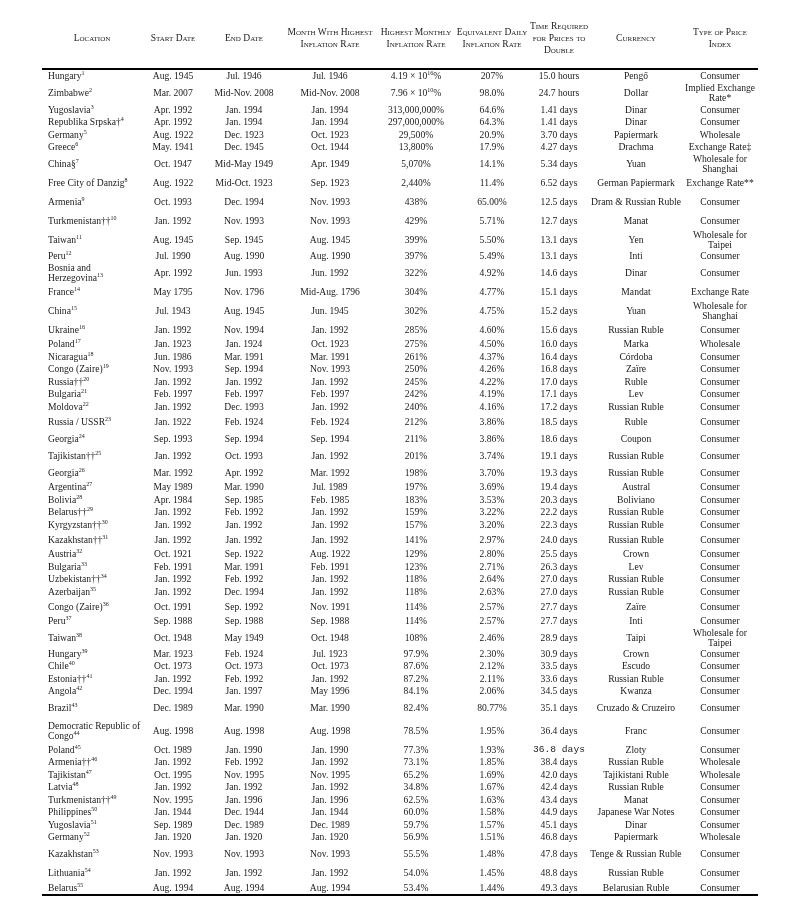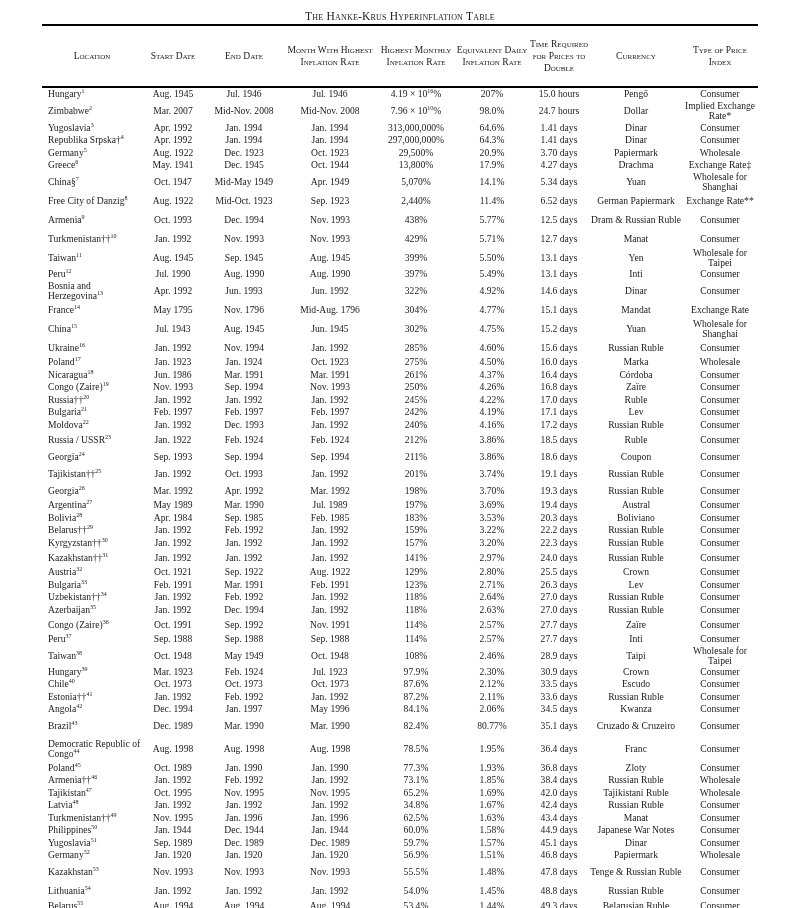--- a/index.html
+++ b/index.html
@@ -14,21 +14,20 @@
              border-bottom: 2.5px solid #000; }
   tbody td { font-size: 9.6px; line-height: 10px; text-align: center; vertical-align: middle; padding: 0; }
   tbody td.loc { text-align: left; padding-left: 6px; }
   sup { font-size: 6px; line-height: 0; vertical-align: 4px; }
   tbody tr:last-child td { border-bottom: 2.5px solid #000; height: 15px; }
 </style>
 </head>
 <body>
 
 <div class="page">
-  <div class="title">The Hanke-Krus Hyperinflation Table</div>
   <table>
     <colgroup>
       <col style="width:100px">
         <col style="width:62px">
         <col style="width:80px">
         <col style="width:92px">
       <col style="width:80px">
         <col style="width:72px">
         <col style="width:62px">
         <col style="width:92px">
@@ -135,21 +134,21 @@
           <td style="height: 17px;">6.52 days</td>
           <td style="height: 17px;">German Papiermark</td>
           <td style="height: 17px;">Exchange Rate**</td>
         </tr>
         <tr>
           <td class="loc" style="height: 21px;"><span>Armenia</span><sup>9</sup></td>
           <td style="height: 21px;">Oct. 1993</td>
           <td style="height: 21px;">Dec. 1994</td>
           <td style="height: 21px;">Nov. 1993</td>
           <td style="height: 21px;"><span>438%</span></td>
-          <td style="height: 21px;">5.77%</td>
+          <td style="height: 21px;">65.00%</td>
           <td style="height: 21px;">12.5 days</td>
           <td style="height: 21px;">Dram &amp; Russian Ruble</td>
           <td style="height: 21px;">Consumer</td>
         </tr>
         <tr>
           <td class="loc" style="height: 17px;"><span>Turkmenistan††</span><sup>10</sup></td>
           <td style="height: 17px;">Jan. 1992</td>
           <td style="height: 17px;">Nov. 1993</td>
           <td style="height: 17px;">Nov. 1993</td>
           <td style="height: 17px;"><span>429%</span></td>
@@ -532,21 +531,21 @@
           <td style="height: 25px;">Franc</td>
           <td style="height: 25px;">Consumer</td>
         </tr>
         <tr>
           <td class="loc" style="height: 12.5px;"><span>Poland</span><sup>45</sup></td>
           <td style="height: 12.5px;">Oct. 1989</td>
           <td style="height: 12.5px;">Jan. 1990</td>
           <td style="height: 12.5px;">Jan. 1990</td>
           <td style="height: 12.5px;"><span>77.3%</span></td>
           <td style="height: 12.5px;">1.93%</td>
-          <td style="height: 12.5px;">36.8 days</td>
+          <td style="height: 12.5px; font-family: Liberation Mono, monospace;">36.8 days</td>
           <td style="height: 12.5px;">Zloty</td>
           <td style="height: 12.5px;">Consumer</td>
         </tr>
         <tr>
           <td class="loc" style="height: 12.5px;"><span>Armenia††</span><sup>46</sup></td>
           <td style="height: 12.5px;">Jan. 1992</td>
           <td style="height: 12.5px;">Feb. 1992</td>
           <td style="height: 12.5px;">Jan. 1992</td>
           <td style="height: 12.5px;"><span>73.1%</span></td>
           <td style="height: 12.5px;">1.85%</td>

